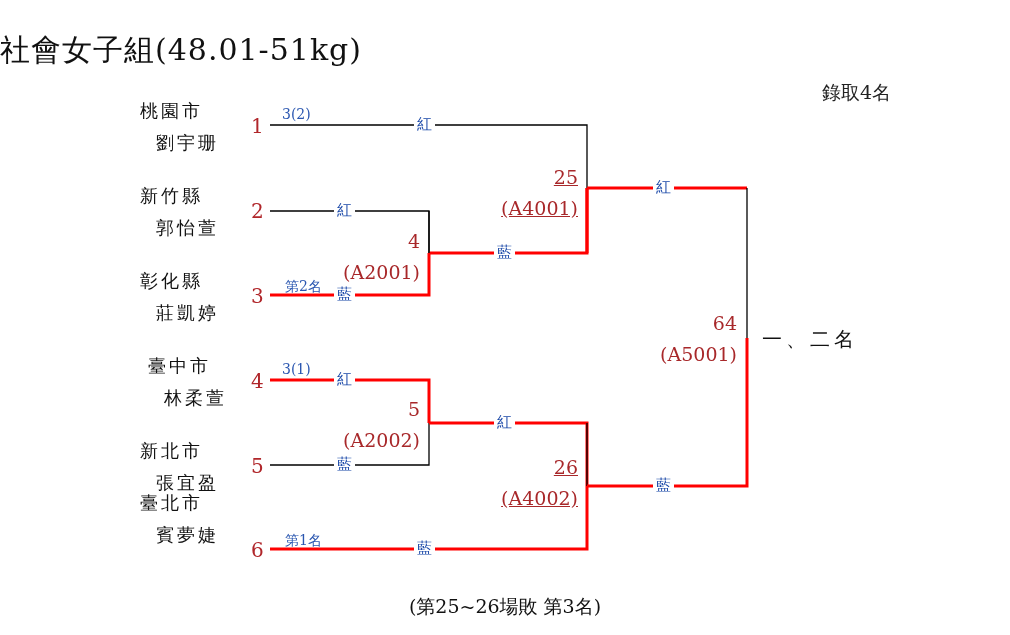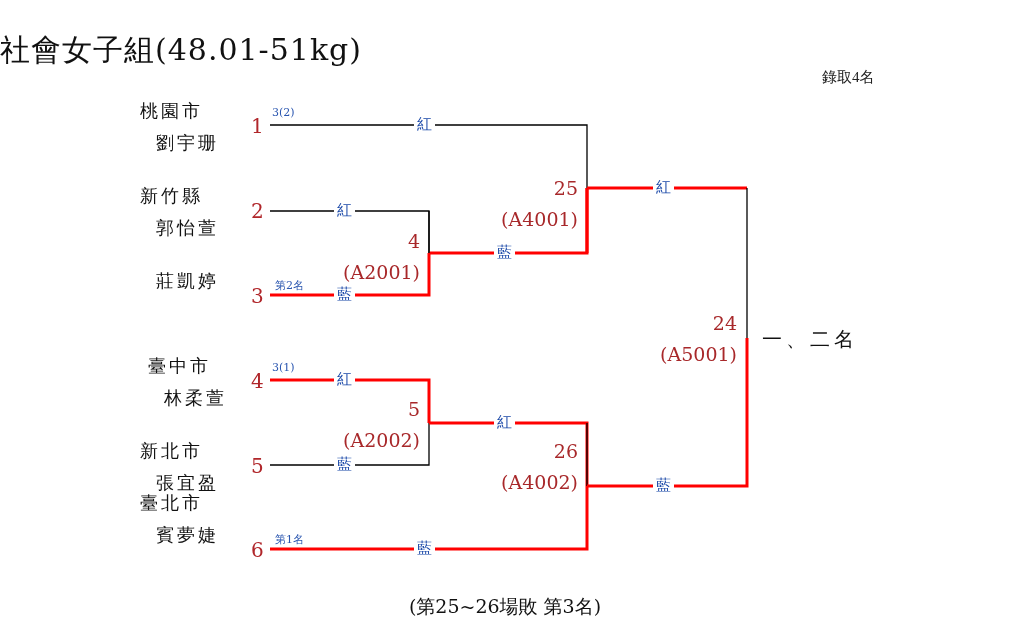--- a/index.html
+++ b/index.html
@@ -1,25 +1,25 @@
 <!DOCTYPE html>
 <html><head>
 <meta charset="utf-8">
 <style>
   html, body { margin:0; padding:0; background:#ffffff; }
   body { width:1010px; height:635px; position:relative; overflow:hidden;
          font-family: "DejaVu Serif", "Liberation Serif", serif; }
   .abs { position:absolute; white-space:nowrap; }
   .title { left:0; width:1010px; top:30px; font-size:30px; color:#111; letter-spacing:1px; }
-  .quota { left:822px; top:68px; font-size:15px; color:#222;font-family:Liberation Serif, serif; }
+  .quota { left:822px; top:80px; font-size:19px; color:#222; }
   .team { font-size:18px; color:#111; line-height:32px; letter-spacing:3px;font-family:Liberation Mono, monospace; }
   .team .city { display:block; }
   .team .name { display:block; padding-left:16px; }
   .seed { font-size:20px; color:#b0262a; }
-  .note { font-size:11px; color:#2a56b0; }
+  .note { font-size:14px; color:#2a56b0;margin-left:10px; }
   .corner { font-size:15px; color:#1a48a8; background:#fff; padding:0 3px; }
   .match { font-size:19px; color:#a8282a; text-align:right; line-height:31px; }
   .rank { font-size:20px; color:#111; letter-spacing:4px; }
   .footer { left:0; width:1010px; top:594px; text-align:center; font-size:19px; color:#111; }
   svg.bracket { position:absolute; left:0; top:0; }
 </style>
 </head>
 <body>
 
 <div class="abs title">社會女子組(48.01-51kg)</div>
@@ -50,20 +50,21 @@
 
 <div class="abs team" style="left:140px; top:96px;">
   <span class="city">桃園市</span>
   <span class="name">劉宇珊</span>
 </div>
 <div class="abs team" style="left:140px; top:181px;">
   <span class="city">新竹縣</span>
   <span class="name">郭怡萱</span>
 </div>
 <div class="abs team" style="left:140px; top:266px;">
+  <span class="city">彰化縣</span>
   <span class="name">莊凱婷</span>
 </div>
 <div class="abs team" style="left:148px; top:351px;">
   <span class="city">臺中市</span>
   <span class="name">林柔萱</span>
 </div>
 <div class="abs team" style="left:140px; top:436px;">
   <span class="city">新北市</span>
   <span class="name">張宜盈</span>
 </div>
@@ -96,28 +97,28 @@
 <div class="abs corner" style="left:653px; top:476px;">藍</div>
 
 <div class="abs match" style="left:330px; top:226px; width:90px;">
   <div>4</div>
   <div>(A2001)</div>
 </div>
 <div class="abs match" style="left:330px; top:394px; width:90px;">
   <div>5</div>
   <div>(A2002)</div>
 </div>
-<div class="abs match" style="left:488px; top:173px; width:90px;">
+<div class="abs match" style="left:488px; top:162px; width:90px;text-decoration:underline;">
   <div>25</div>
   <div>(A4001)</div>
 </div>
-<div class="abs match" style="left:488px; top:436px; width:90px;">
+<div class="abs match" style="left:488px; top:452px; width:90px;text-decoration:underline;">
   <div>26</div>
   <div>(A4002)</div>
 </div>
 <div class="abs match" style="left:647px; top:308px; width:90px;">
-  <div>24</div>
+  <div>64</div>
   <div>(A5001)</div>
 </div>
 
 <div class="abs rank" style="left:762px; top:326px;">一、二名</div>
 
 <div class="abs footer">(第25~26場敗 第3名)</div>
 
 </body></html>

